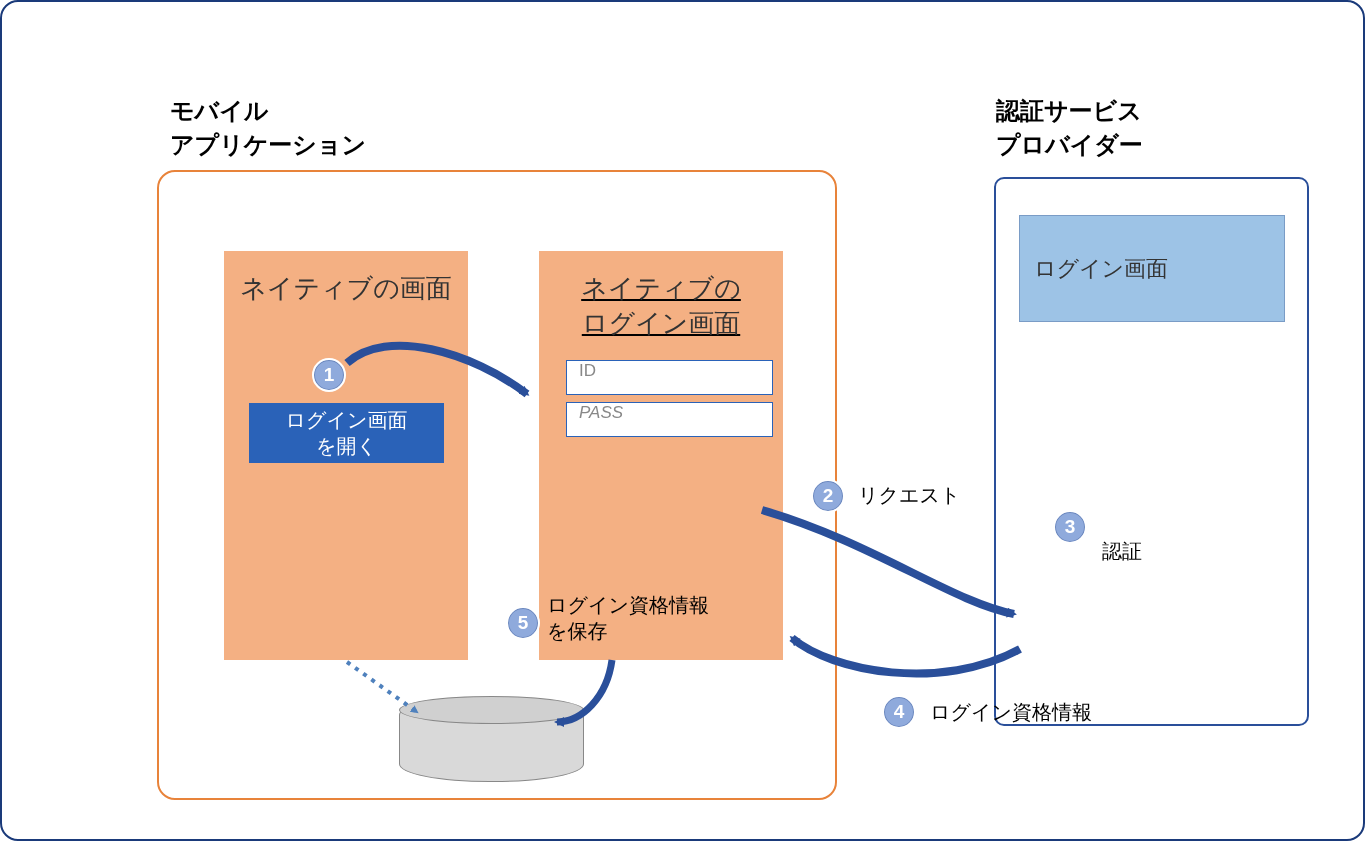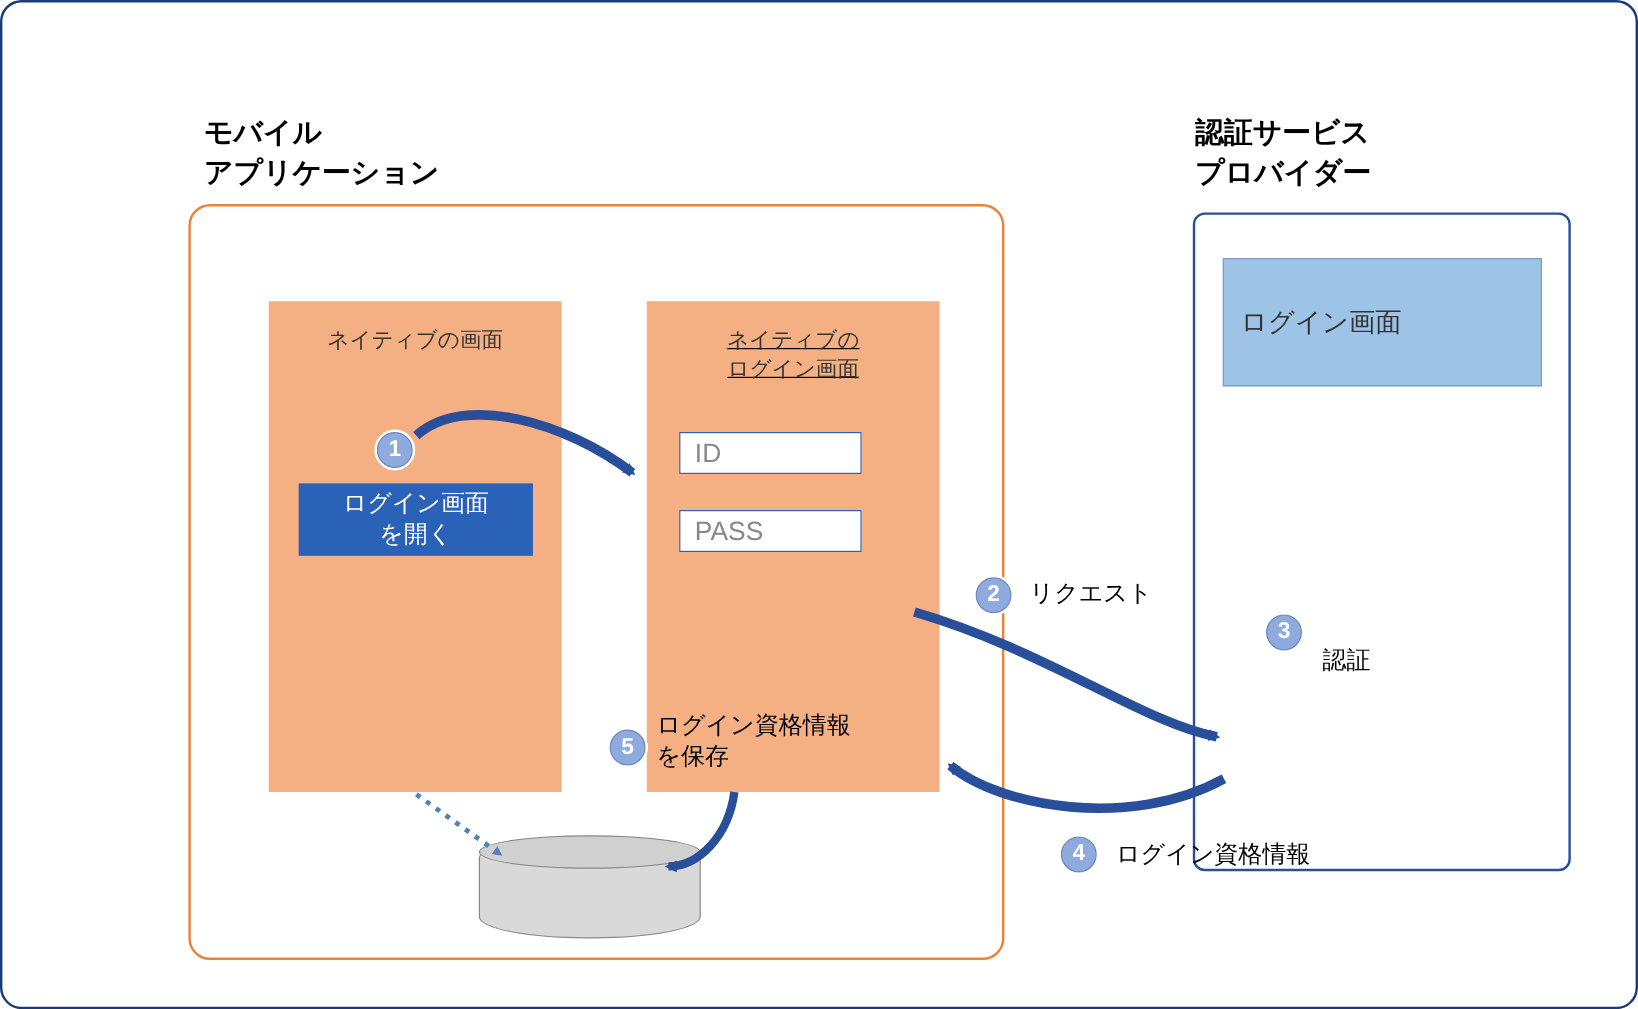--- a/index.html
+++ b/index.html
@@ -47,52 +47,52 @@
     background: #f4b083;
     text-align: center;
   }
   .native-screen {
     left: 222px; top: 249px; width: 244px; height: 409px;
   }
   .native-login {
     left: 537px; top: 249px; width: 244px; height: 409px; text-decoration: underline;
   }
   .panel-label {
-    font-size: 18px;
+    font-size: 26px;
     color: #333;
     margin-top: 20px;
     line-height: 1.35;
   }
   .btn {
     position: absolute;
     background: #2a62b8;
     color: #fff;
     font-size: 20px;
     border: 1px solid #2a62b8;
     display: flex;
     align-items: center;
     justify-content: center;
     text-align: center;
     line-height: 1.3;
   }
   .open-login { left: 247px; top: 401px; width: 195px; height: 60px; }
   .login-btn  { left: 564px; top: 481px; width: 192px; height: 35px; }
   .field {
     position: absolute;
-    left: 564px; width: 152px; height: 35px;
+    left: 564px; width: 207px; height: 35px;
     background: #fff;
     border: 1px solid #2a62b8;
-    font-size: 22px;
+    font-size: 17px;
     color: #888;
     display: flex;
-    align-items: center;
+    align-items: flex-start;
     padding-left: 12px;
   }
   .id-field   { top: 358px; }
-  .pass-field { top: 423px; }
+  .pass-field { top: 400px; font-style: italic; }
   .login-panel {
     position: absolute;
     left: 1017px; top: 213px; width: 266px; height: 107px;
     background: #9dc3e6;
     border: 1px solid #7a9cc6;
     display: flex; align-items: center;
     font-size: 22px; color: #333;
     padding-left: 14px;
   }
   .api-panel {

